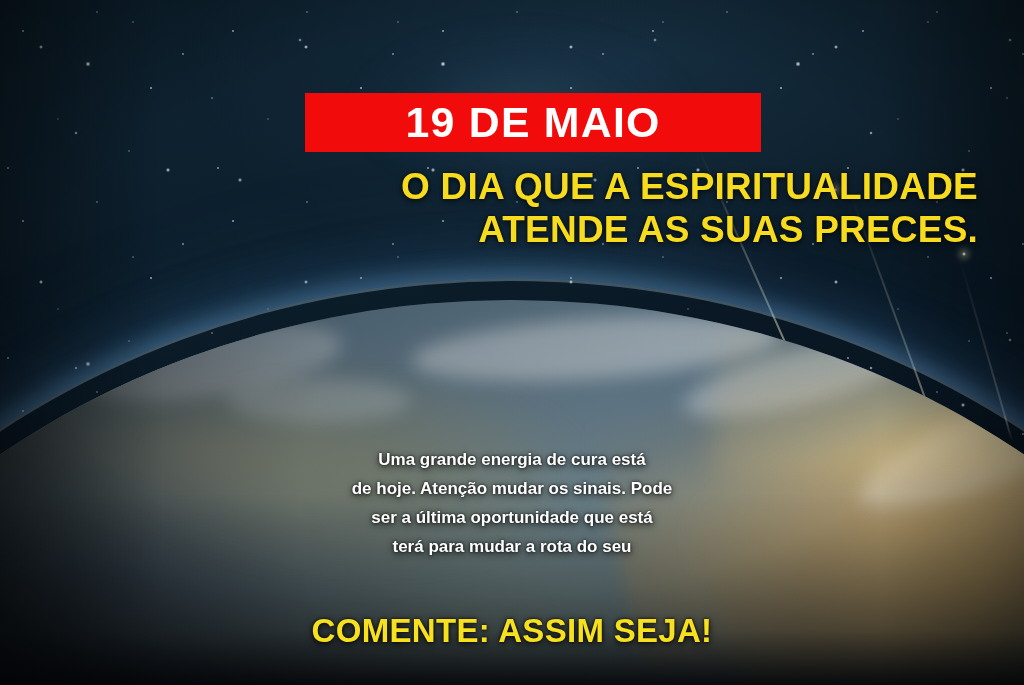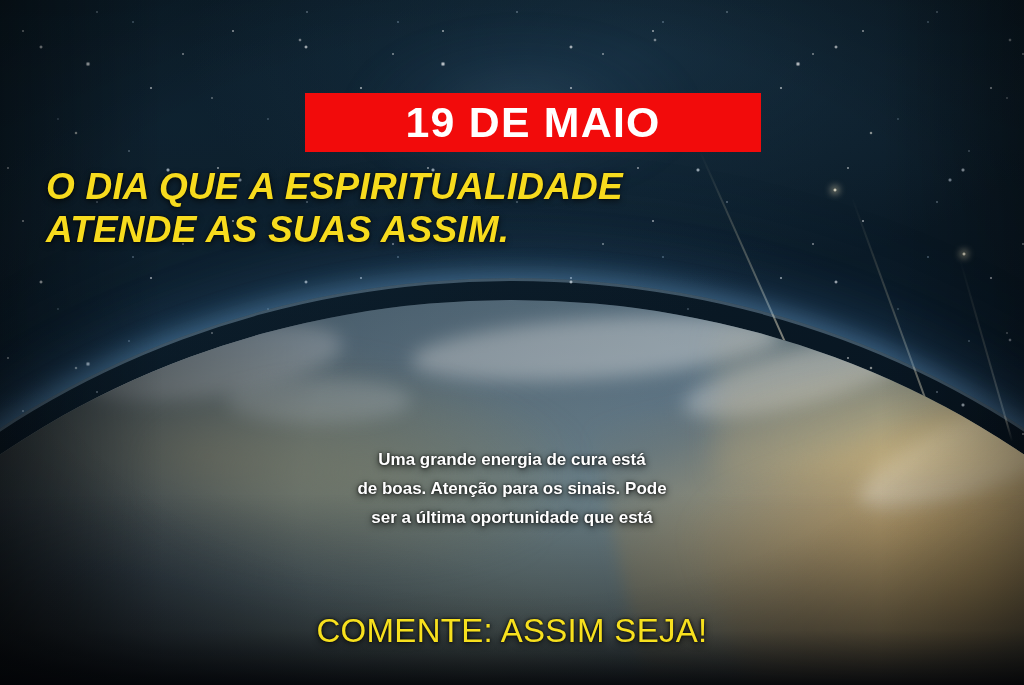--- a/index.html
+++ b/index.html
@@ -185,29 +185,28 @@
     letter-spacing:1.2px;
     line-height:1;
     white-space:nowrap;
     font-family:"Liberation Sans", sans-serif;
     transform:scaleX(1.02);
   }
 
   .headline{
     position:absolute;
     left:0; right:0; top:166px;
-    text-align:left;
+    text-align:right;
     color:#f7db1e;
     font-size:37px;
     font-weight:700;
     line-height:1.16;
     letter-spacing:.2px;
     text-shadow:0 2px 6px rgba(0,0,0,.65), 0 0 2px rgba(0,0,0,.8);
     padding:0 46px;
-    font-style:italic;
   }
   .headline .hl-line{ display:block; }
 
   .body-copy{
     position:absolute;
     left:0; right:0; top:445px;
     text-align:center;
     color:#ffffff;
     font-size:17px;
     font-weight:700;
@@ -217,21 +216,21 @@
     padding:0 58px;
   }
   .body-copy .bc-line{ display:block; white-space:nowrap; }
 
   .cta{
     position:absolute;
     left:0; right:0; top:613px;
     text-align:center;
     color:#f7e01e;
     font-size:33px;
-    font-weight:400;
+    font-weight:700;
     letter-spacing:.3px;
     line-height:1.1;
     text-shadow:0 2px 7px rgba(0,0,0,.80), 0 0 3px rgba(0,0,0,.9);
   }
 </style>
 </head>
 <body>
 
 <div class="poster">
 
@@ -268,27 +267,28 @@
   <div class="vignette"></div>
 
   <div class="content">
 
     <div class="date-badge">
       <span class="date-text">19 DE MAIO</span>
     </div>
 
     <h1 class="headline">
       <span class="hl-line">O DIA QUE A ESPIRITUALIDADE</span>
-      <span class="hl-line">ATENDE AS SUAS ASSIM.</span>
+      <span class="hl-line">ATENDE AS SUAS PRECES.</span>
     </h1>
 
     <div class="body-copy">
       <span class="bc-line">Uma grande energia de cura está</span>
-      <span class="bc-line">de boas. Atenção para os sinais. Pode</span>
+      <span class="bc-line">de hoje. Atenção mudar os sinais. Pode</span>
       <span class="bc-line">ser a última oportunidade que está</span>
+      <span class="bc-line">terá para mudar a rota do seu</span>
     </div>
 
     <div class="cta">
       <span>COMENTE: ASSIM SEJA!</span>
     </div>
 
   </div>
 </div>
 
 </body></html>

